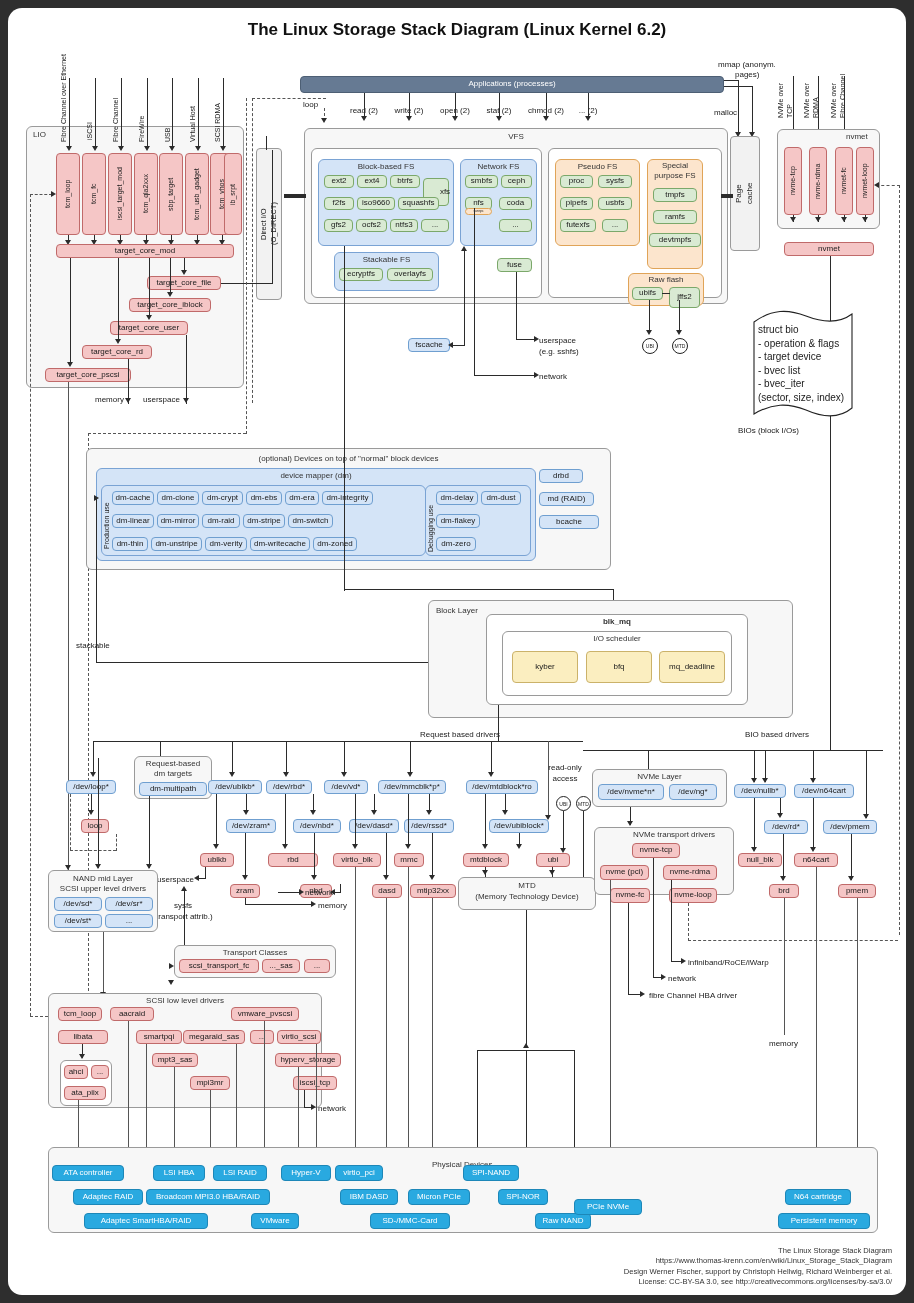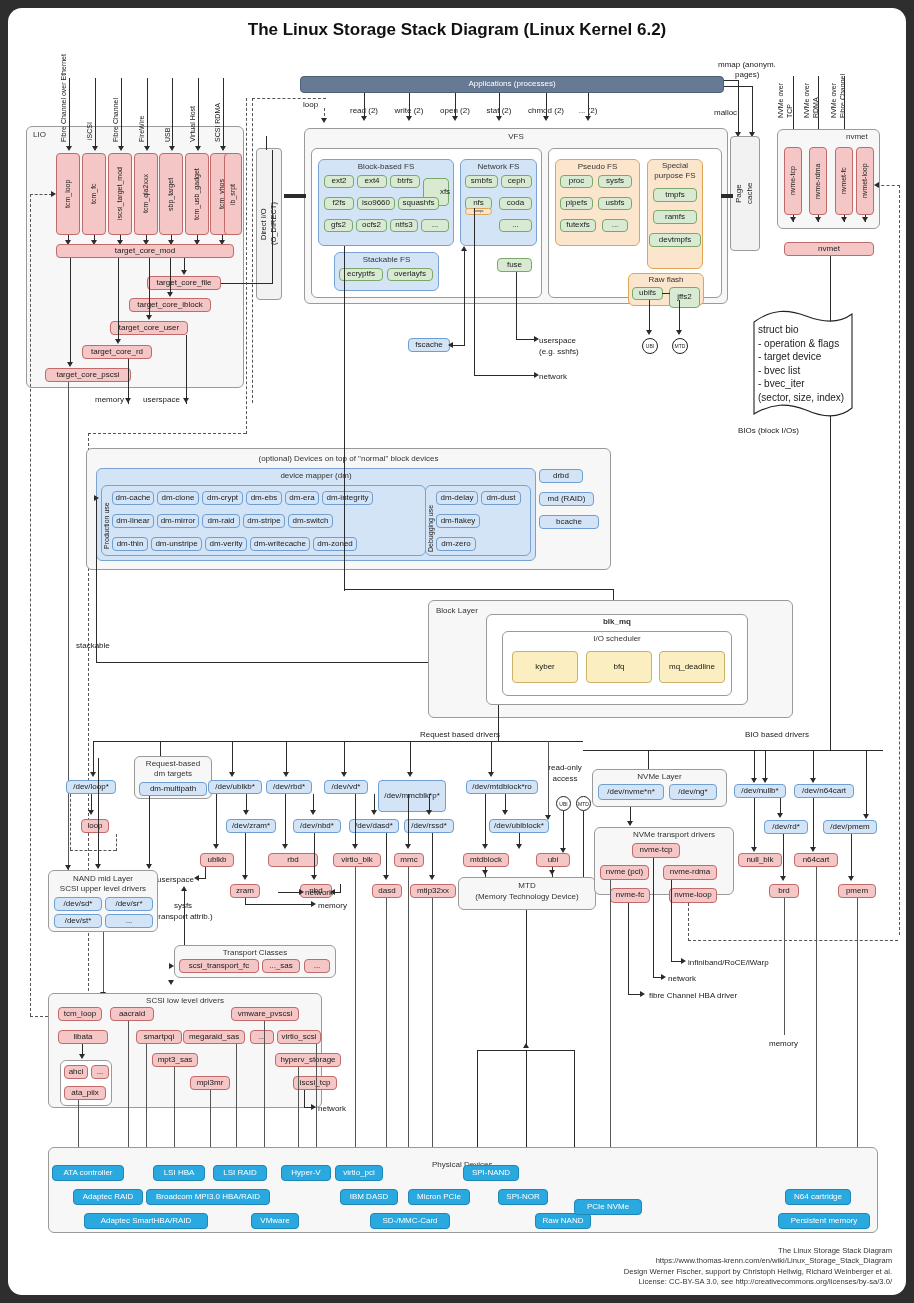--- a/index.html
+++ b/index.html
@@ -486,21 +486,21 @@
 
   <div class="grp" style="left:126px; top:748px; width:78px; height:43px;"></div>
   <div class="glabel" style="left:126px; top:751px; width:78px;">Request-based</div>
   <div class="glabel" style="left:126px; top:761px; width:78px;">dm targets</div>
   <div class="box blue" style="left:131px; top:774px; width:68px; height:14px;">dm-multipath</div>
 
   <div class="box blue" style="left:58px; top:772px; width:50px; height:14px;">/dev/loop*</div>
   <div class="box blue" style="left:200px; top:772px; width:54px; height:14px;">/dev/ublkb*</div>
   <div class="box blue" style="left:258px; top:772px; width:46px; height:14px;">/dev/rbd*</div>
   <div class="box blue" style="left:316px; top:772px; width:44px; height:14px;">/dev/vd*</div>
-  <div class="box blue" style="left:370px; top:772px; width:68px; height:32px;">/dev/mmcblk*p*</div>
+  <div class="box blue" style="left:370px; top:772px; width:68px; height:14px;">/dev/mmcblk*p*</div>
   <div class="box blue" style="left:458px; top:772px; width:72px; height:14px;">/dev/mtdblock*ro</div>
 
   <div class="box blue" style="left:218px; top:811px; width:50px; height:14px;">/dev/zram*</div>
   <div class="box blue" style="left:285px; top:811px; width:48px; height:14px;">/dev/nbd*</div>
   <div class="box blue" style="left:341px; top:811px; width:50px; height:14px;">/dev/dasd*</div>
   <div class="box blue" style="left:396px; top:811px; width:50px; height:14px;">/dev/rssd*</div>
   <div class="box blue" style="left:481px; top:811px; width:60px; height:14px;">/dev/ubiblock*</div>
 
   <div class="box red" style="left:73px; top:811px; width:28px; height:14px;">loop</div>
   <div class="box red" style="left:192px; top:845px; width:34px; height:14px;">ublkb</div>

